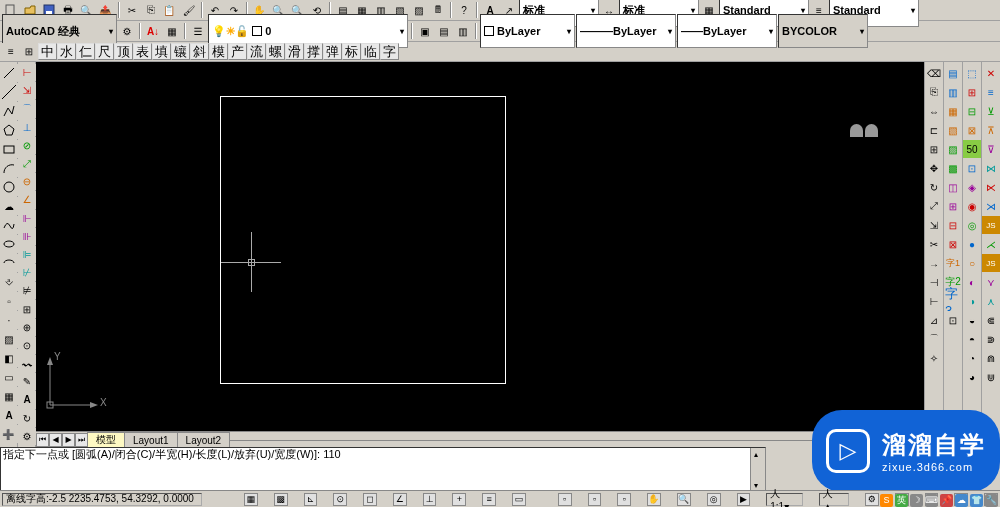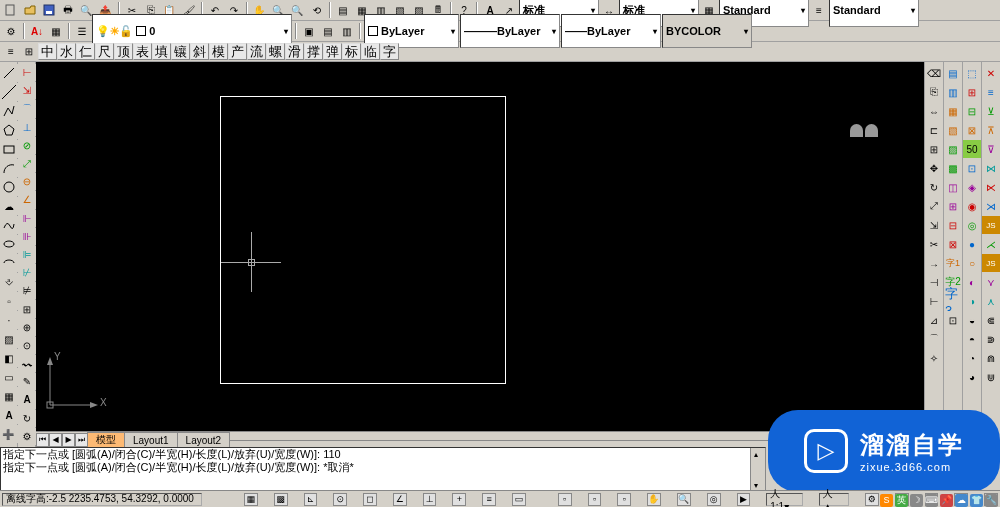--- a/index.html
+++ b/index.html
@@ -35,36 +35,36 @@
 .crosshair .box { position: absolute; width: 7px; height: 7px; border: 1px solid #aaa; left: calc(50% - 3px); top: calc(50% - 3px); }
 
 
 .ucs { position: absolute; left: 6px; bottom: 18px; color: #888; font-size: 10px; }
 .ucs svg { display: block; }
 
 
 .tabs-row { height: 16px; background: #d4d0c8; display: flex; align-items: center; font-size: 10px; border-top: 1px solid #888; }
 .tab-nav { display: inline-flex; }
 .tab-nav .nb { width: 13px; height: 14px; border: 1px solid #888; display: inline-flex; align-items: center; justify-content: center; font-size: 8px; background: #e8e8e8; cursor: pointer; }
-.tab { padding: 0 8px; border: 1px solid #888; border-bottom: none; background: #fdba74; height: 15px; display: inline-flex; align-items: center; cursor: pointer; margin-left: -1px; }
+.tab { padding: 0 8px; border: 1px solid #888; border-bottom: none; background: #fef9c3; height: 15px; display: inline-flex; align-items: center; cursor: pointer; margin-left: -1px; }
 .tab.inactive { background: #d4d0c8; }
 
 
 .cmd-area { position: absolute; left: 0; right: 234px; bottom: 14px; background: #fff; border: 1px inset #888; font-family: "SimSun", monospace; font-size: 11px; line-height: 13px; padding: 0 2px; }
 .cmd-area .sb { position: absolute; right: 0; top: 0; bottom: 0; width: 15px; background: #d4d0c8; border-left: 1px solid #888; }
 .cmd-area .sb::before { content: "▴"; position: absolute; top: 0; left: 3px; font-size: 8px; }
 .cmd-area .sb::after { content: "▾"; position: absolute; bottom: 0; left: 3px; font-size: 8px; }
 
 
 .status { position: absolute; left: 0; right: 0; bottom: 0; height: 14px; background: #d4d0c8; border-top: 1px solid #888; display: flex; align-items: center; font-size: 10px; gap: 16px; padding: 8px 2px; }
 .status .seg { border: 1px inset #aaa; padding: 0 3px; height: 13px; display: inline-flex; align-items: center; }
 .status .sbtn { width: 14px; height: 13px; border: 1px solid #888; background: #e0e0e0; display: inline-flex; align-items: center; justify-content: center; font-size: 9px; cursor: pointer; }
 
 
-.watermark { position: absolute; right: 0; bottom: 15px; width: 232px; height: 82px; background: #1163d6; color: #fff; display: flex; align-items: center; justify-content: center; gap: 12px; border-radius: 30px; }
+.watermark { position: absolute; right: 0; bottom: 15px; width: 188px; height: 82px; background: #1163d6; color: #fff; display: flex; align-items: center; justify-content: center; gap: 12px; border-radius: 30px; }
 .watermark .wm-icon { width: 44px; height: 44px; border: 3px solid #fff; border-radius: 10px; display: flex; align-items: center; justify-content: center; }
 .watermark .wm-icon::before { content: "▷"; font-size: 22px; }
 .watermark .txt { display: flex; flex-direction: column; align-items: flex-start; }
 .watermark .t1 { font-size: 24px; font-weight: bold; letter-spacing: 2px; }
 .watermark .t2 { font-size: 11px; letter-spacing: 1px; }
 
 
 .knuckles { position: absolute; right: 85px; top: 62px; }
 .knuckles span { display: inline-block; width: 13px; height: 13px; background: #999; border-radius: 50% 50% 0 0; margin: 0 1px; }
 
@@ -133,20 +133,23 @@
   <span class="tb-dropdown" style="min-width:90px">
       <span>Standard</span>
     </span>
   <span class="tb-btn">≡</span>
   <span class="tb-dropdown" style="min-width:90px">
       <span>Standard</span>
     </span>
 </div>
 
 <div class="toolbar-row">
+  <span class="tb-dropdown dark" style="min-width:115px">
+      <span>AutoCAD 经典</span>
+    </span>
   <span class="tb-btn">⚙</span>
   <span class="tb-sep"></span>
   <span class="tb-btn" style="color:#d00;font-weight:bold">A↓</span>
   <span class="tb-btn">▦</span>
   <span class="tb-sep"></span>
   <span class="tb-btn">☰</span>
   <span class="tb-dropdown" style="min-width:200px;background:#fff">
     <span style="color:#cc0">💡</span>
     <span style="color:#fa0">☀</span>
     <span style="color:#06c">🔓</span>
@@ -396,21 +399,20 @@
       <span class="tb-btn">⋐</span>
       <span class="tb-btn">⋑</span>
       <span class="tb-btn">⋒</span>
       <span class="tb-btn">⋓</span>
     </div>
   </div>
 </div>
 
 <div class="cmd-area" style="height:46px">
   <div>指定下一点或 [圆弧(A)/闭合(C)/半宽(H)/长度(L)/放弃(U)/宽度(W)]: 110</div>
-  <div>指定下一点或 [圆弧(A)/闭合(C)/半宽(H)/长度(L)/放弃(U)/宽度(W)]: *取消*</div>
   <div class="sb"></div>
 </div>
 
 <div class="watermark">
   <div class="wm-icon"></div>
   <div class="txt">
     <span class="t1">溜溜自学</span>
     <span class="t2">zixue.3d66.com</span>
   </div>
 </div>

